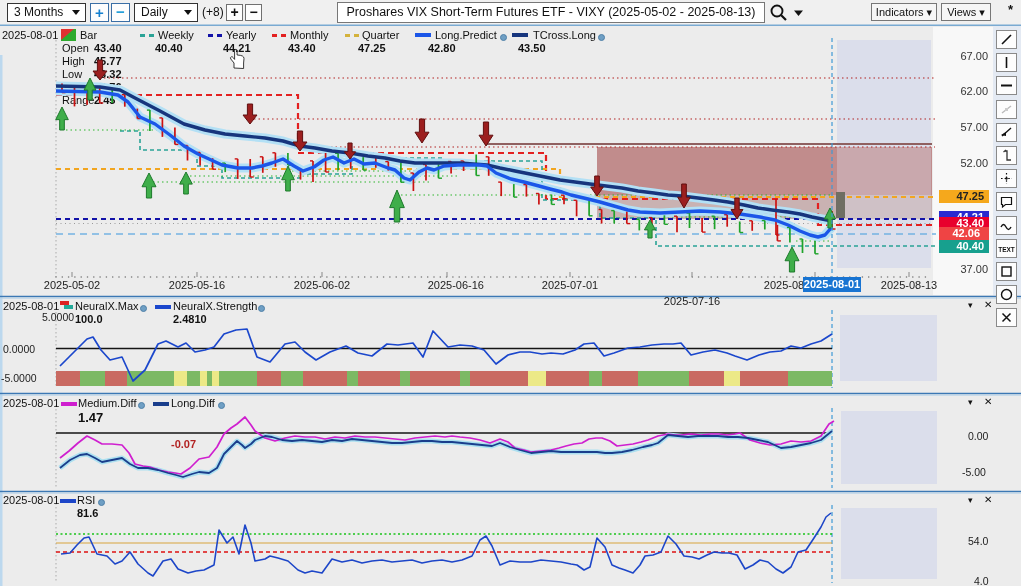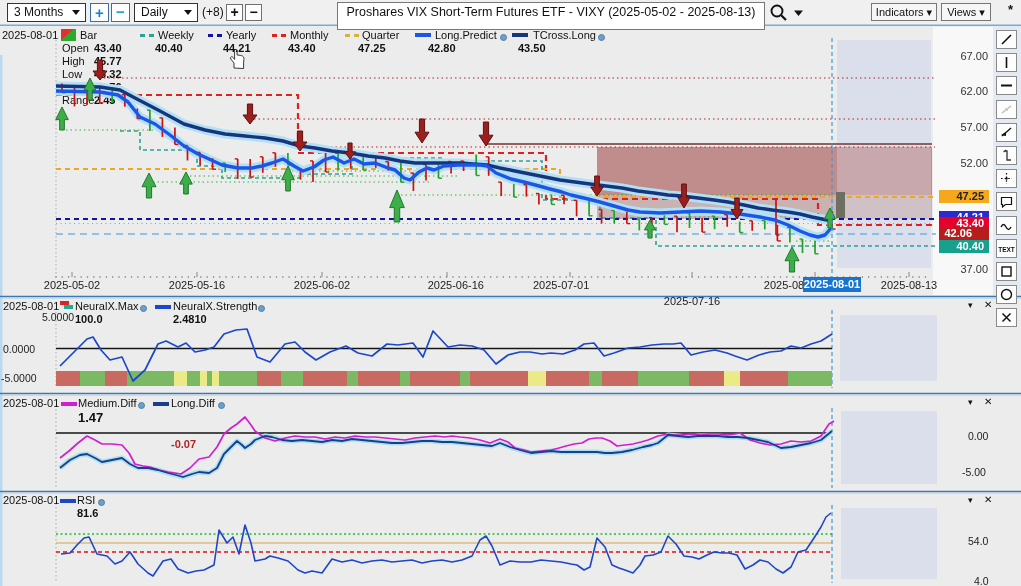--- a/index.html
+++ b/index.html
@@ -261,21 +261,21 @@
 </svg>
 <div class="sel" style="left:7px;top:3px;width:79px;height:19px">3 Months</div>
 <div class="caret" style="left:72px;top:10px"></div>
 <div class="btn" style="left:90px;top:3px;width:19px;height:19px;border-color:#3a6ea5;color:#1580d0;font-weight:bold;font-size:15px;text-align:center;line-height:17px">+</div>
 <div class="btn" style="left:111px;top:3px;width:19px;height:19px;border-color:#3a6ea5;color:#1b9bd8;font-weight:bold;font-size:15px;text-align:center;line-height:16px">−</div>
 <div class="sel" style="left:134px;top:3px;width:64px;height:19px">Daily</div>
 <div class="caret" style="left:184px;top:10px"></div>
 <div style="position:absolute;left:202px;top:5px;font-size:12px;color:#111;white-space:nowrap;">(+8)</div>
 <div class="btn" style="left:226px;top:4px;width:17px;height:17px;color:#111;font-weight:bold;font-size:14px;text-align:center;line-height:15px">+</div>
 <div class="btn" style="left:245px;top:4px;width:17px;height:17px;color:#111;font-weight:bold;font-size:14px;text-align:center;line-height:14px">−</div>
-<div style="position:absolute;left:337px;top:2px;width:428px;height:28px;background:#fff;border:1px solid #777;box-sizing:border-box;font-size:12.5px;line-height:19px;text-align:center;color:#111">Proshares VIX Short-Term Futures ETF - VIXY (2025-05-02 - 2025-08-13)</div>
+<div style="position:absolute;left:337px;top:2px;width:428px;height:21px;background:#fff;border:1px solid #777;box-sizing:border-box;font-size:12.5px;line-height:19px;text-align:center;color:#111">Proshares VIX Short-Term Futures ETF - VIXY (2025-05-02 - 2025-08-13)</div>
 <svg class="ov" width="40" height="22" viewBox="0 0 40 22" style="position:absolute;left:768px;top:2px;z-index:2">
     <circle cx="9" cy="9" r="5.5" fill="none" stroke="#111" stroke-width="1.9"></circle>
     <path d="M13.2 13.2 L18 18" stroke="#111" stroke-width="2.2"></path>
     <path d="M26 8.5 l9 0 l-4.5 5.5 Z" fill="#111"></path>
   </svg>
 <div style="position:absolute;left:871px;top:3px;width:66px;height:18px;background:#f6f6f6;border:1px solid #777;box-sizing:border-box;font-size:11px;line-height:16px;text-align:center;color:#111">Indicators ▾</div>
 <div style="position:absolute;left:941px;top:3px;width:50px;height:18px;background:#f6f6f6;border:1px solid #777;box-sizing:border-box;font-size:11px;line-height:16px;text-align:center;color:#111">Views ▾</div>
 <div style="position:absolute;left:1008px;top:2px;font-size:13px;color:#111;white-space:nowrap;font-weight:bold;">*</div>
 <div style="position:absolute;left:2px;top:29px;font-size:11px;color:#111;white-space:nowrap;">2025-08-01</div>
 <svg class="ov" width="15" height="12" viewBox="0 0 15 12" style="position:absolute;left:61px;top:29px;z-index:2">
@@ -304,27 +304,27 @@
 <div style="position:absolute;left:428px;top:42px;font-size:11px;color:#111;white-space:nowrap;font-weight:bold;">42.80</div>
 <div style="position:absolute;left:518px;top:42px;font-size:11px;color:#111;white-space:nowrap;font-weight:bold;">43.50</div>
 <div style="position:absolute;left:940px;top:50px;font-size:11px;color:#333;white-space:nowrap;width:48px;text-align:right;">67.00</div>
 <div style="position:absolute;left:940px;top:85px;font-size:11px;color:#333;white-space:nowrap;width:48px;text-align:right;">62.00</div>
 <div style="position:absolute;left:940px;top:121px;font-size:11px;color:#333;white-space:nowrap;width:48px;text-align:right;">57.00</div>
 <div style="position:absolute;left:940px;top:157px;font-size:11px;color:#333;white-space:nowrap;width:48px;text-align:right;">52.00</div>
 <div style="position:absolute;left:940px;top:263px;font-size:11px;color:#333;white-space:nowrap;width:48px;text-align:right;">37.00</div>
 <div style="position:absolute;left:939px;top:211px;width:50px;height:13px;background:#2a2ad0;color:#fff;font-weight:bold;font-size:11px;line-height:13px;text-align:right;padding-right:5px;box-sizing:border-box">44.21</div>
 <div style="position:absolute;left:939px;top:217px;width:50px;height:13px;background:#e8002d;color:#fff;font-weight:bold;font-size:11px;line-height:13px;text-align:right;padding-right:5px;box-sizing:border-box">43.40</div>
 <div style="position:absolute;left:939px;top:190px;width:50px;height:13px;background:#f5a81c;color:#222;font-weight:bold;font-size:11px;line-height:13px;text-align:right;padding-right:5px;box-sizing:border-box">47.25</div>
-<div style="position:absolute;left:939px;top:227px;width:50px;height:13px;background:#b91c1c;color:#fff;font-weight:bold;font-size:11px;line-height:13px;text-align:right;padding-right:17px;box-sizing:border-box">42.06</div>
+<div style="position:absolute;left:939px;top:227px;width:50px;height:13px;background:#ef4444;color:#fff;font-weight:bold;font-size:11px;line-height:13px;text-align:right;padding-right:9px;box-sizing:border-box">42.06</div>
 <div style="position:absolute;left:939px;top:240px;width:50px;height:13px;background:#17a08e;color:#fff;font-weight:bold;font-size:11px;line-height:13px;text-align:right;padding-right:5px;box-sizing:border-box">40.40</div>
 <div style="position:absolute;left:35px;top:279px;font-size:11px;color:#222;white-space:nowrap;width:74px;text-align:center;">2025-05-02</div>
 <div style="position:absolute;left:160px;top:279px;font-size:11px;color:#222;white-space:nowrap;width:74px;text-align:center;">2025-05-16</div>
 <div style="position:absolute;left:285px;top:279px;font-size:11px;color:#222;white-space:nowrap;width:74px;text-align:center;">2025-06-02</div>
 <div style="position:absolute;left:410px;top:279px;font-size:11px;color:#222;white-space:nowrap;width:74px;text-align:right;">2025-06-16</div>
-<div style="position:absolute;left:533px;top:279px;font-size:11px;color:#222;white-space:nowrap;width:74px;text-align:left;">2025-07-01</div>
+<div style="position:absolute;left:533px;top:279px;font-size:11px;color:#222;white-space:nowrap;width:74px;text-align:center;">2025-07-01</div>
 <div style="position:absolute;left:655px;top:295px;font-size:11px;color:#222;white-space:nowrap;width:74px;text-align:center;">2025-07-16</div>
 <div style="position:absolute;left:755px;top:279px;font-size:11px;color:#222;white-space:nowrap;width:74px;text-align:center;">2025-08-01</div>
 <div style="position:absolute;left:872px;top:279px;font-size:11px;color:#222;white-space:nowrap;width:74px;text-align:center;">2025-08-13</div>
 <div style="position:absolute;left:803px;top:277px;width:58px;height:15px;background:#1874d2;color:#fff;font-size:11px;font-weight:bold;line-height:15px;text-align:center">2025-08-01</div>
 <div class="btn" style="left:996px;top:30px;width:21px;height:19px;border-color:#8a8a8a"></div>
 <svg width="19" height="19" viewBox="0 0 19 19" style="position:absolute;left:997px;top:30px;z-index:2" fill="none">
     <path d="M5 14 L14 5" stroke="#111" stroke-width="1.6"></path>
   </svg>
 <div class="btn" style="left:996px;top:53px;width:21px;height:19px;border-color:#8a8a8a"></div>
 <svg width="19" height="19" viewBox="0 0 19 19" style="position:absolute;left:997px;top:53px;z-index:2" fill="none">

